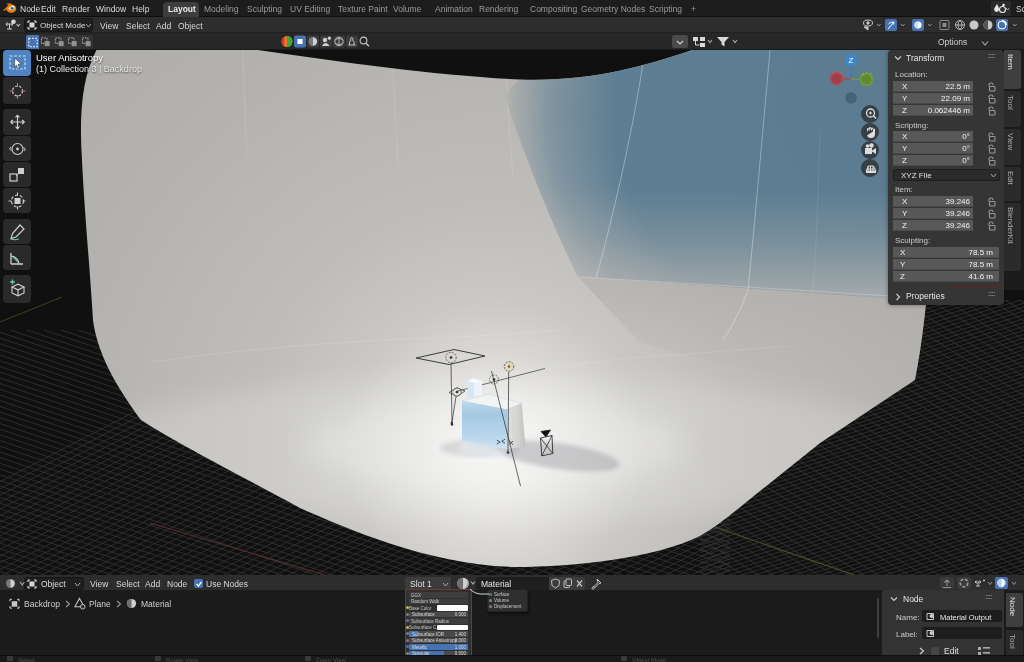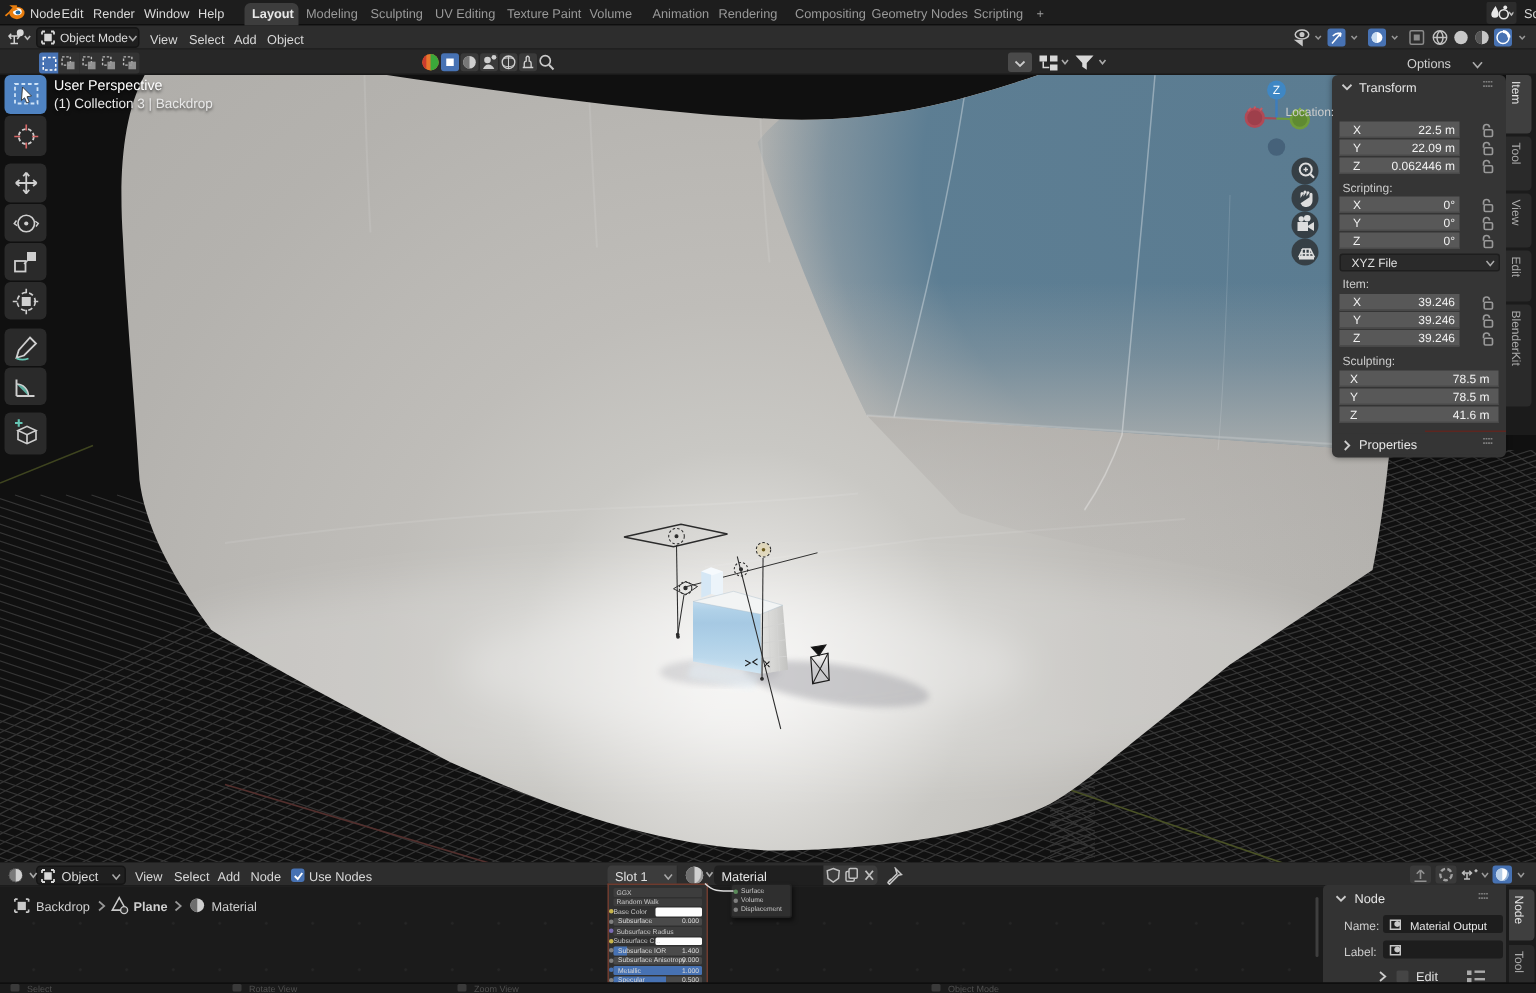--- a/index.html
+++ b/index.html
@@ -817,21 +817,21 @@
     <path d="M4,16 L4,5 M4,16 L16,16" stroke="#cfcfcf" stroke-width="1.3" fill="none"></path>
     <path d="M4,8 a8,8 0 0 1 8,8" fill="#65c6b4" opacity="0.85" stroke="none"></path>
     <path d="M4,8 a8,8 0 0 1 8,8" fill="none" stroke="#cfcfcf" stroke-width="1"></path>
   </svg>
 <div style="position:absolute;left:3px;top:275px;width:28px;height:28px;background:rgba(44,44,44,0.92);z-index:10;border-radius:4px;"></div>
 <svg class="abs" style="left:7px;top:279.0px;z-index:11" width="21" height="20" viewBox="0 0 21 20">
     <path d="M5,8 l6,-2.8 6,2.8 -6,2.8 z" fill="none" stroke="#cfcfcf" stroke-width="1.1"></path>
     <path d="M5,8 v6 l6,2.8 6,-2.8 v-6 M11,10.8 v6" stroke="#cfcfcf" stroke-width="1.1" fill="none"></path>
     <path d="M3,3 h5 M5.5,0.5 v5" stroke="#65c6b4" stroke-width="1.4"></path>
   </svg>
-<div style="position:absolute;left:36px;top:53px;font-size:9.5px;color:#ffffff;font-weight:normal;white-space:nowrap;line-height:1;z-index:10;text-shadow:0 1px 2px rgba(0,0,0,0.7)">User Perspective</div>
+<div style="position:absolute;left:36px;top:53px;font-size:9.5px;color:#ffffff;font-weight:normal;white-space:nowrap;line-height:1;z-index:10;text-shadow:0 1px 2px rgba(0,0,0,0.7)">User Anisotropy</div>
 <div style="position:absolute;left:36px;top:65px;font-size:9px;color:#e8e8e8;font-weight:normal;white-space:nowrap;line-height:1;z-index:10;text-shadow:0 1px 2px rgba(0,0,0,0.6)">(1) Collection 3 | Backdrop</div>
 <svg class="abs" style="left:826px;top:52px;z-index:10" width="52" height="52" viewBox="0 0 52 52">
 <line x1="25" y1="27" x2="25" y2="9" stroke="#3d7dbd" stroke-width="1.6"></line>
 <line x1="25" y1="27" x2="12" y2="26.5" stroke="#a84a57" stroke-width="1.4"></line>
 <line x1="25" y1="27" x2="39" y2="27.5" stroke="#6e9b3a" stroke-width="1.4"></line>
 <circle cx="25" cy="8" r="6.3" fill="#3f87c4"></circle>
 <text x="25" y="10.8" font-size="8" fill="#fff" text-anchor="middle" font-family="Liberation Sans">Z</text>
 <circle cx="10.5" cy="26.5" r="6.8" fill="#b04a56"></circle>
 <circle cx="10.5" cy="26.5" r="5" fill="#9e3f4b"></circle>
 <path d="M6,22 l2,-2 M10,20.5 l1,-1.5 M14,21.5 l1.5,-1.5" stroke="#c85a62" stroke-width="1.2"></path>
@@ -861,21 +861,21 @@
 <svg class="abs" style="left:862px;top:159px;z-index:11" width="17" height="17" viewBox="0 0 17 17">
     <path d="M4,12 l2.5,-5 h5 l2.5,5 z M5,10 h8 M6,12 v-5 M8.5,12 v-5 M11,12 v-5" stroke="#ddd" stroke-width="1" fill="none"></path>
     <rect x="4" y="12" width="10" height="2" fill="#ddd"></rect>
   </svg>
 <div style="position:absolute;left:888px;top:50px;width:116px;height:255px;background:#353535;border-radius:4px;z-index:12;box-shadow:0 0 4px rgba(0,0,0,0.4)"></div>
 <svg class="abs" style="left:894px;top:55px;z-index:13" width="8" height="6" viewBox="0 0 8 6">
     <path d="M1,1.5 l3,3 3,-3" stroke="#ccc" stroke-width="1.2" fill="none"></path>
   </svg>
 <div style="position:absolute;left:906px;top:54px;font-size:8.5px;color:#e6e6e6;font-weight:normal;white-space:nowrap;line-height:1;z-index:13">Transform</div>
 <div style="position:absolute;left:988px;top:52px;font-size:8px;color:#808080;font-weight:bold;white-space:nowrap;line-height:1;z-index:13;letter-spacing:-1px">::::</div>
-<div style="position:absolute;left:857px;top:71px;font-size:8px;color:#cccccc;font-weight:normal;white-space:nowrap;line-height:1;z-index:13">Location:</div>
+<div style="position:absolute;left:895px;top:71px;font-size:8px;color:#cccccc;font-weight:normal;white-space:nowrap;line-height:1;z-index:13">Location:</div>
 <div style="position:absolute;left:893px;top:81px;width:80px;height:11px;background:#585858;z-index:13;border-bottom:1px solid #4a4a4a"></div>
 <div style="position:absolute;left:902px;top:83px;font-size:8px;color:#f2f2f2;font-weight:normal;white-space:nowrap;line-height:1;z-index:14">X</div>
 <div style="position:absolute;left:893px;top:83px;font-size:8px;color:#f2f2f2;font-weight:normal;white-space:nowrap;line-height:1;z-index:14;width:77px;text-align:right">22.5 m</div>
 <svg class="abs" style="left:987px;top:82px;z-index:13" width="9" height="10" viewBox="0 0 9 10">
 <path d="M2,4.5 V3 a2,2 0 0 1 4,0" stroke="#999" stroke-width="1.1" fill="none"></path>
 <rect x="2.5" y="4.5" width="5.5" height="4.5" rx="0.8" fill="none" stroke="#999" stroke-width="1.1"></rect>
   </svg>
 <div style="position:absolute;left:893px;top:93px;width:80px;height:11px;background:#585858;z-index:13;border-bottom:1px solid #4a4a4a"></div>
 <div style="position:absolute;left:902px;top:95px;font-size:8px;color:#f2f2f2;font-weight:normal;white-space:nowrap;line-height:1;z-index:14">Y</div>
 <div style="position:absolute;left:893px;top:95px;font-size:8px;color:#f2f2f2;font-weight:normal;white-space:nowrap;line-height:1;z-index:14;width:77px;text-align:right">22.09 m</div>
@@ -1038,21 +1038,21 @@
 <path d="M1,1 h2 M1,1 v2 M11,1 h-2 M11,1 v2 M1,10.5 h2 M1,10.5 v-2 M11,10.5 h-2 M11,10.5 v-2" stroke="#c8c8c8" stroke-width="1.2"></path>
 </svg>
 <div style="position:absolute;left:24px;top:599.5px;font-size:8.5px;color:#cfcfcf;font-weight:normal;white-space:nowrap;line-height:1;z-index:7">Backdrop</div>
 <svg class="abs" style="left:65px;top:600px;z-index:7" width="6" height="8" viewBox="0 0 6 8">
     <path d="M1,1 l3.5,3 -3.5,3" stroke="#999" stroke-width="1.1" fill="none"></path>
   </svg>
 <svg class="abs" style="left:73px;top:597px;z-index:7" width="13" height="13" viewBox="0 0 14 13">
 <path d="M7,1 L12,10 H2 Z" fill="none" stroke="#c8c8c8" stroke-width="1.1"></path>
 <circle cx="10.5" cy="10" r="2.5" fill="#2d2d2d" stroke="#c8c8c8" stroke-width="1"></circle>
 </svg>
-<div style="position:absolute;left:89px;top:599.5px;font-size:8.5px;color:#cfcfcf;font-weight:bold;white-space:nowrap;line-height:1;z-index:7">Plane</div>
+<div style="position:absolute;left:89px;top:599.5px;font-size:8.5px;color:#cfcfcf;font-weight:normal;white-space:nowrap;line-height:1;z-index:7">Plane</div>
 <svg class="abs" style="left:116px;top:600px;z-index:7" width="6" height="8" viewBox="0 0 6 8">
     <path d="M1,1 l3.5,3 -3.5,3" stroke="#999" stroke-width="1.1" fill="none"></path>
   </svg>
 <svg class="abs" style="left:126px;top:598px;z-index:7" width="11" height="11" viewBox="0 0 12 12">
 <circle cx="6" cy="6" r="5" fill="#cfcfcf"></circle>
     <path d="M6,1 a5,5 0 0 0 0,10 z" fill="#6e6e6e"></path>
 </svg>
 <div style="position:absolute;left:141px;top:599.5px;font-size:8.5px;color:#cfcfcf;font-weight:normal;white-space:nowrap;line-height:1;z-index:7">Material</div>
 <div style="position:absolute;left:405px;top:589px;width:67px;height:66px;background:#303030;border:1px solid #6e3b2e;border-bottom:none;z-index:8"></div>
 <div style="position:absolute;left:409px;top:592.0px;width:59px;height:5.5px;background:#3d3d3d;border-radius:1px;z-index:9"></div>

